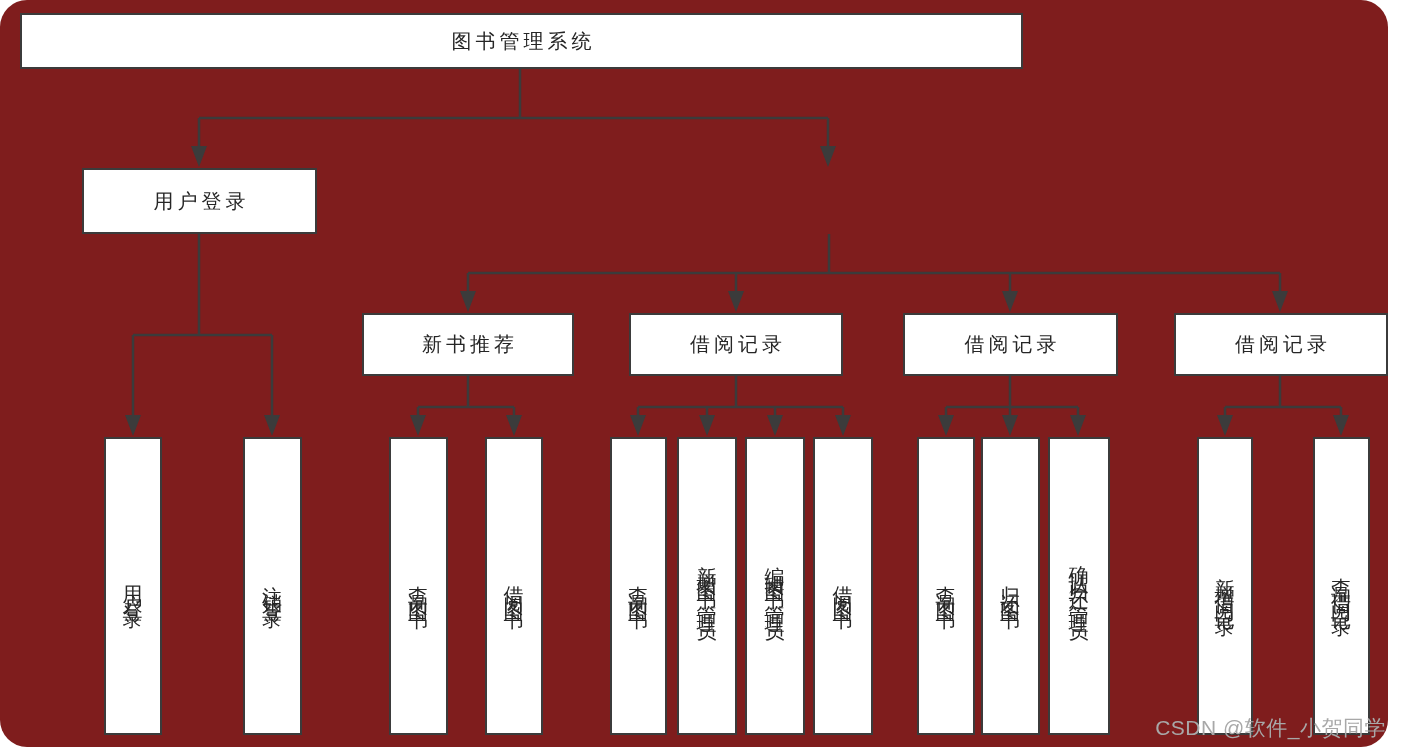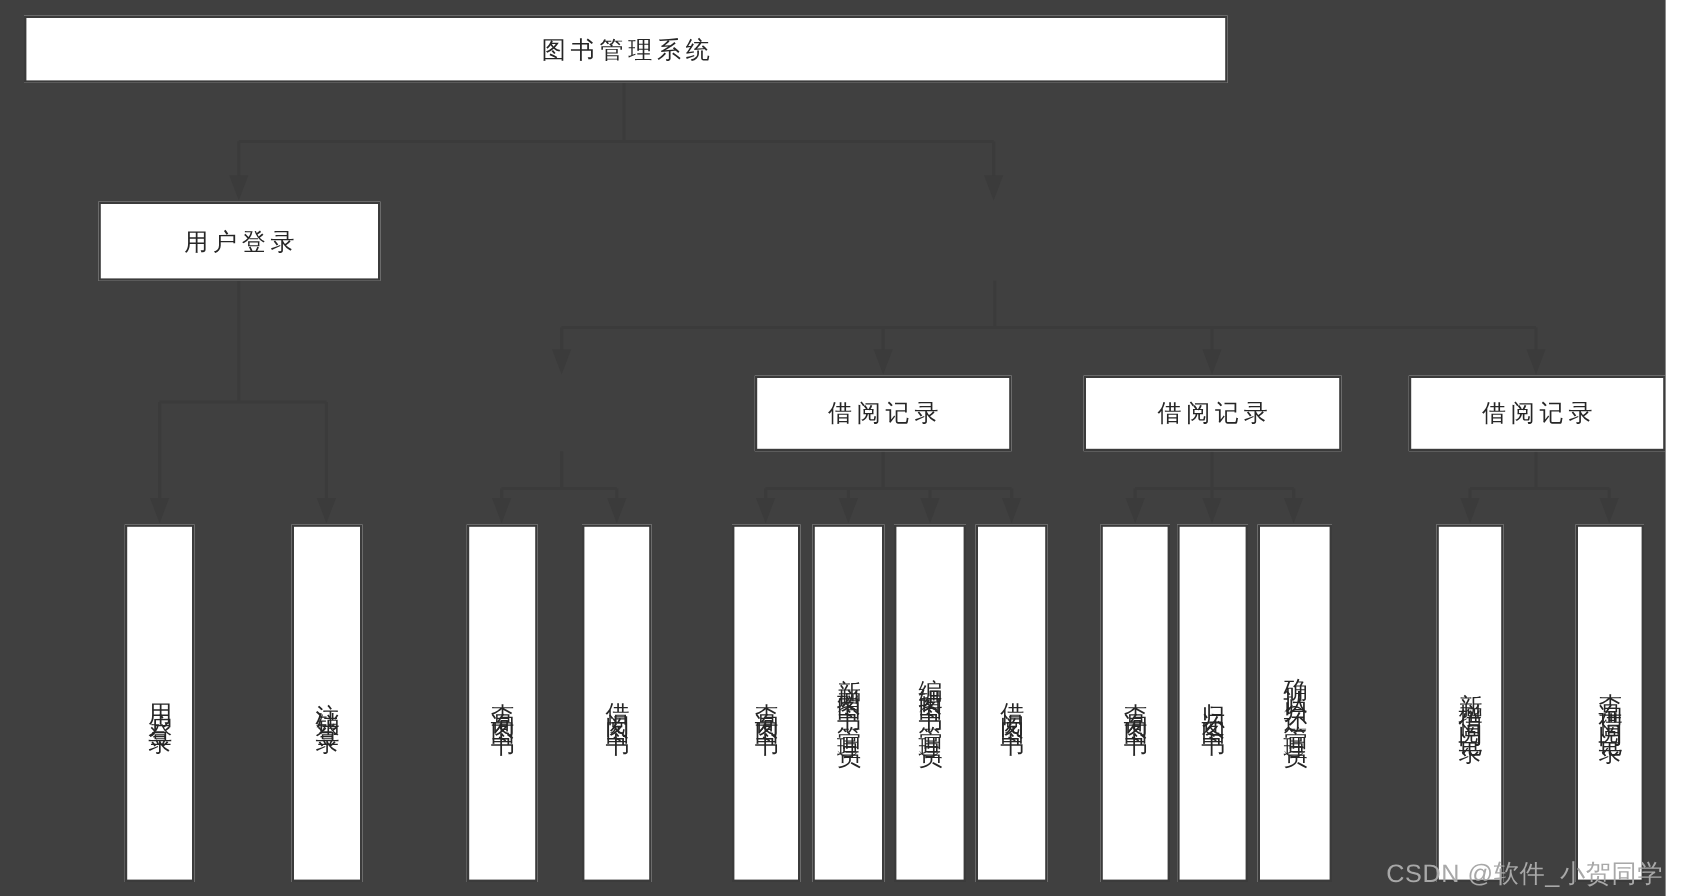--- a/index.html
+++ b/index.html
@@ -1,22 +1,23 @@
 <!DOCTYPE html>
 <html><head>
 <meta charset="utf-8">
 <style>
   html, body { margin: 0; padding: 0; background: #ffffff; }
   .stage {
     position: relative;
     width: 1388px;
     height: 747px;
-    background: #404040;
+    background: #7f1d1d;
     font-family: "Liberation Sans", sans-serif;
     overflow: hidden;
+    border-radius: 27px;
   }
   .connectors {
     position: absolute;
     left: 0; top: 0;
     width: 1405px; height: 747px;
   }
   .box {
     position: absolute;
     box-sizing: border-box;
     background: #ffffff;
@@ -99,20 +100,23 @@
   </svg>
 
   <div class="box hbox n-root">
     <span>图书管理系统</span>
   </div>
 
   <div class="box hbox n-l2a">
     <span>用户登录</span>
   </div>
 
+  <div class="box hbox n-l3a">
+    <span>新书推荐</span>
+  </div>
   <div class="box hbox n-l3b">
     <span>借阅记录</span>
   </div>
   <div class="box hbox n-l3c">
     <span>借阅记录</span>
   </div>
   <div class="box hbox n-l3d">
     <span>借阅记录</span>
   </div>
 

